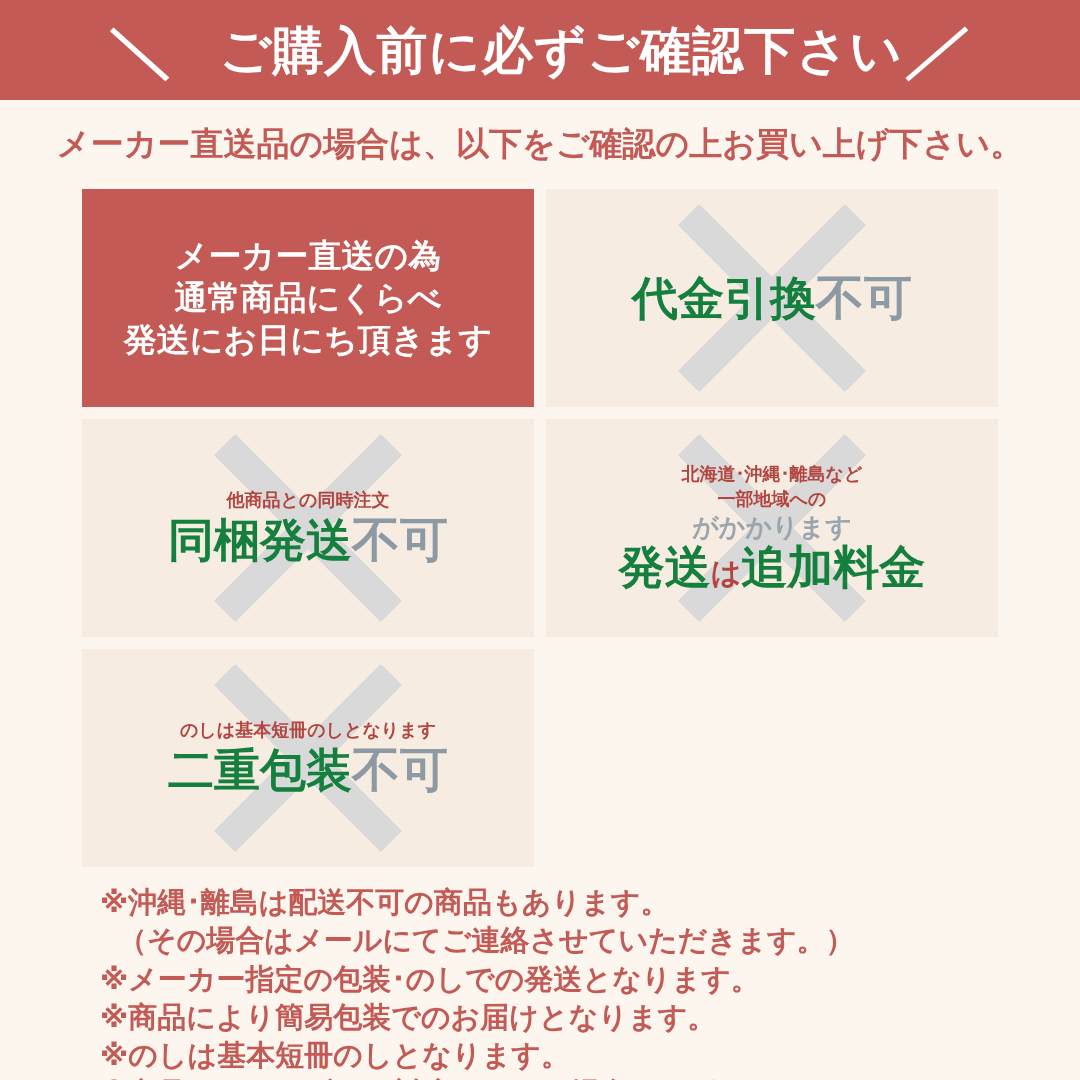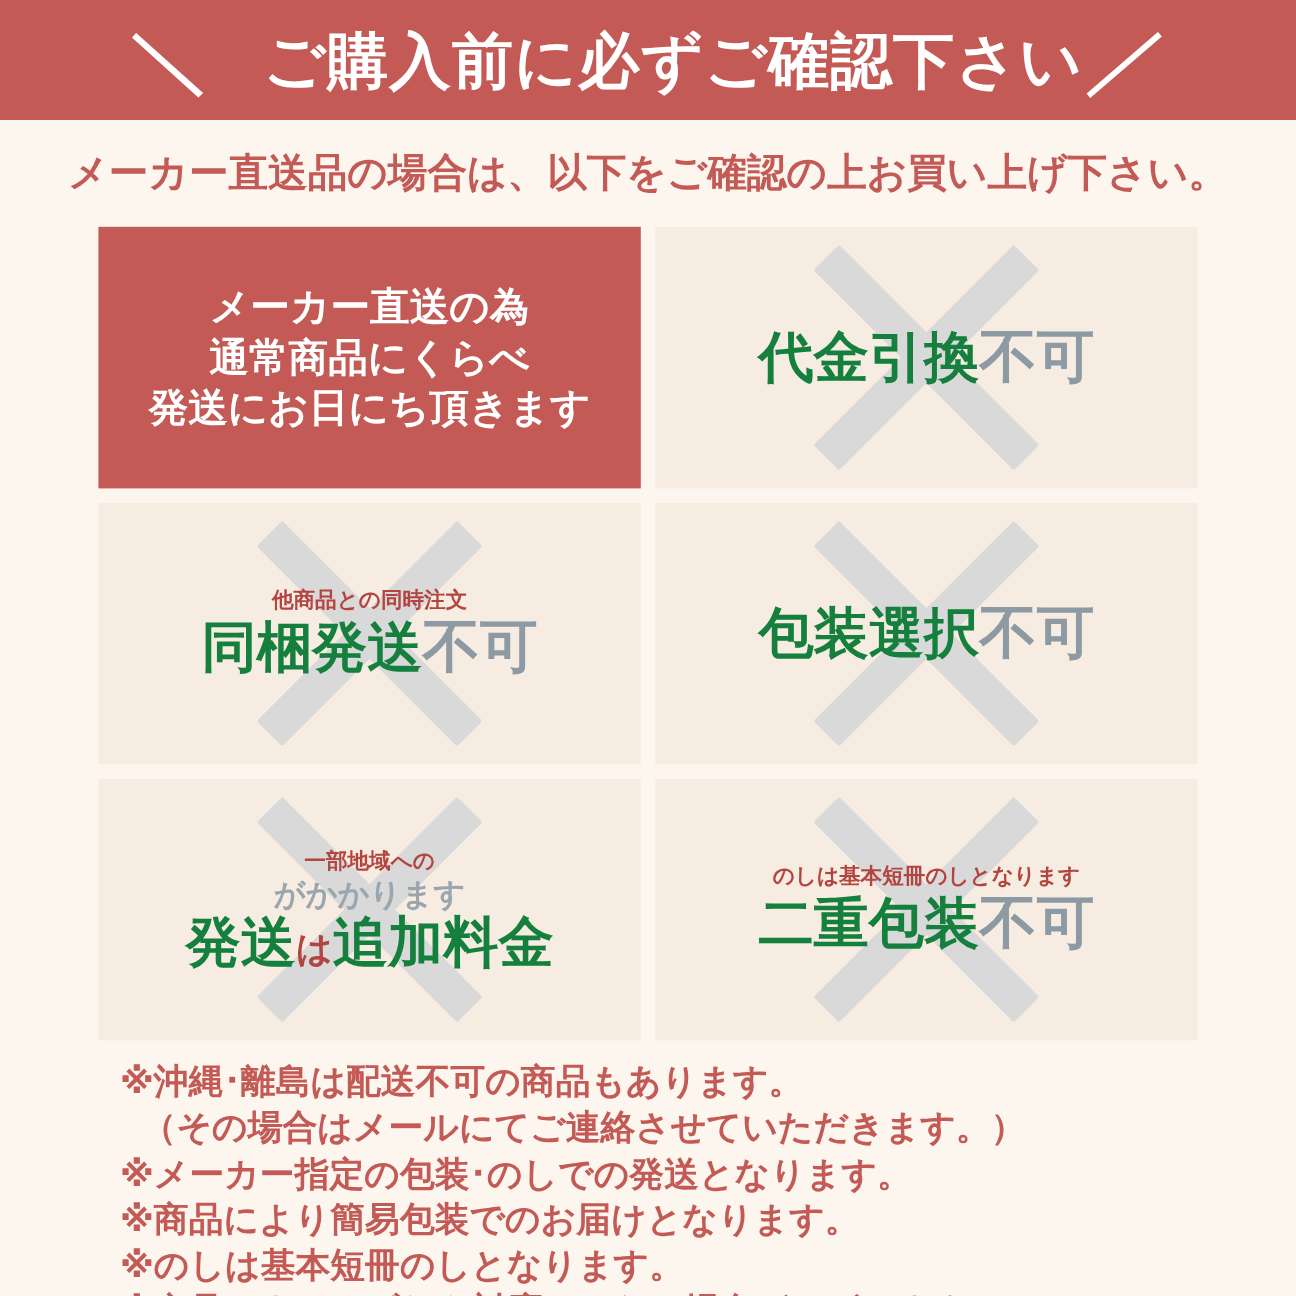--- a/index.html
+++ b/index.html
@@ -218,38 +218,28 @@
           <span class="b"></span>
         </div>
       <div class="txt">
         <div class="small-line">他商品との同時注文</div>
         <div class="main-line">
           <span class="strong">同梱発送</span><span class="muted">不可</span>
         </div>
       </div>
     </div>
 
-    <div class="cell">
-      <div class="xmark">
-          <span class="a"></span>
-          <span class="b"></span>
-        </div>
-      <div class="txt">
-        <div class="main-line">
-          <span class="strong">包装選択</span><span class="muted">不可</span>
-        </div>
-      </div>
-    </div>
-
-    <div class="cell">
-      <div class="xmark">
-          <span class="a"></span>
-          <span class="b"></span>
-        </div>
-      <div class="txt">
+
+    <div class="cell">
+      <div class="xmark">
+          <span class="a"></span>
+          <span class="b"></span>
+        </div>
+      <div class="txt">
+        <div class="small-line">北海道･沖縄･離島など</div>
         <div class="small-line">一部地域への</div>
         <div class="main-line">
           <span class="tail">がかかります</span>
         </div>
         <div class="main-line">
           <span class="strong">発送</span><span class="mid">は</span><span class="strong">追加料金</span>
         </div>
       </div>
     </div>
 

